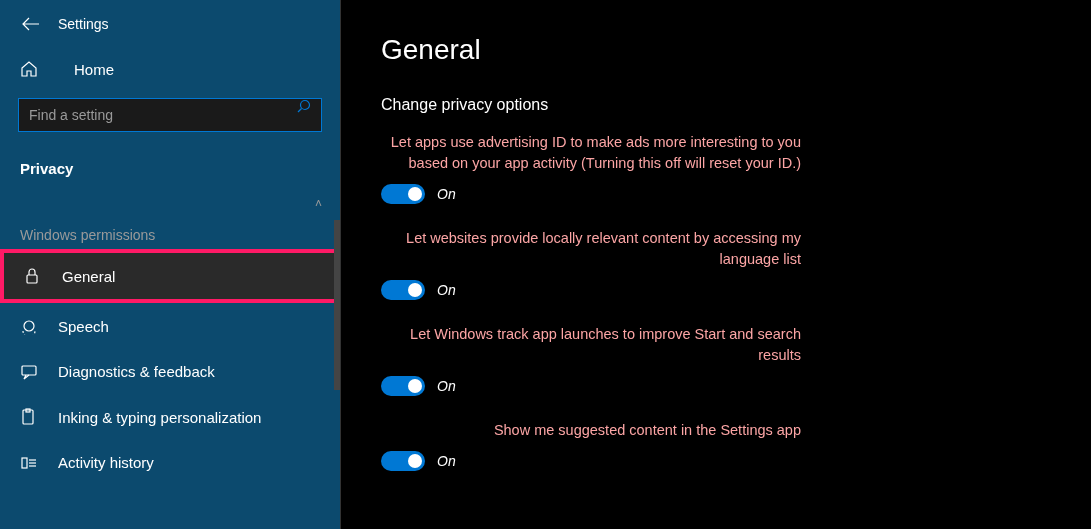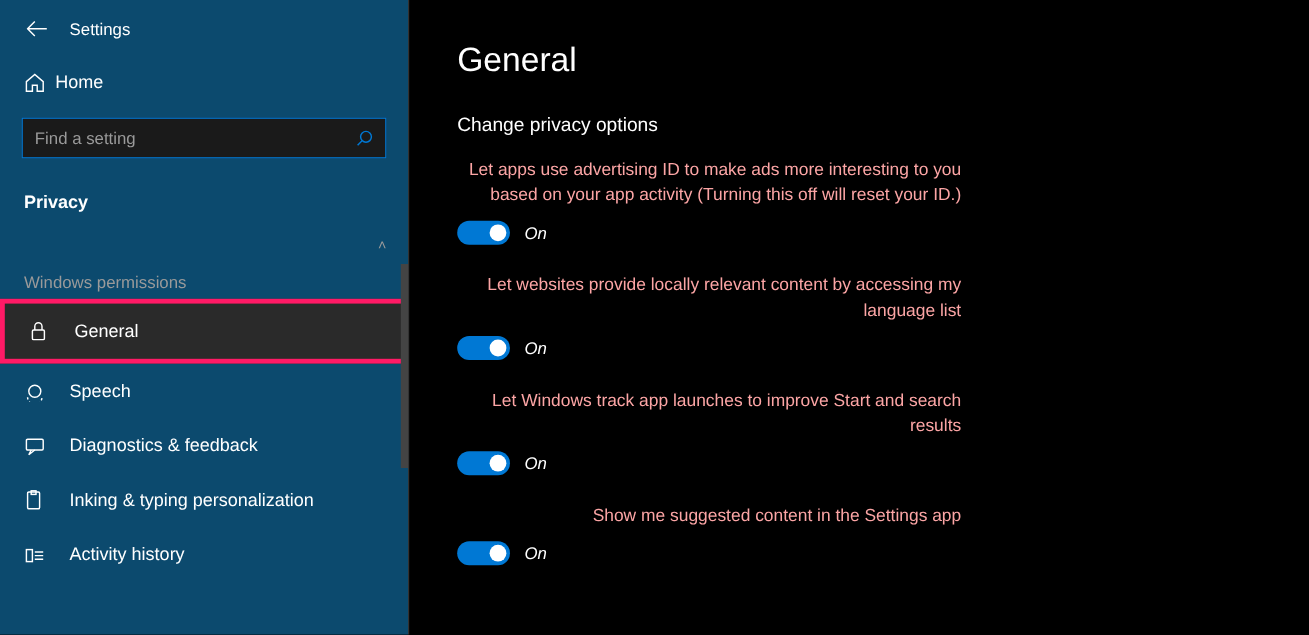--- a/index.html
+++ b/index.html
@@ -30,33 +30,32 @@
       font-size: 18px;
       line-height: 1;
       cursor: pointer;
     }
     .app-title {
       font-size: 14px;
       font-weight: 400;
     }
     .home-row {
       display: flex;
-      align-items: flex-start;
-      gap: 6px;
+      align-items: center;
+      gap: 34px;
       padding: 12px 20px 10px 20px;
       cursor: pointer;
     }
     .home-row .icon { width: 20px; text-align: center; }
     .home-label { font-size: 15px; }
     .search-box {
       margin: 10px 18px 8px 18px;
       border: 1px solid #0078d4;
       height: 34px;
       display: flex;
-      align-items: center;
       padding: 0 10px;
       background: #1a1a1a;
     }
     .search-input {
       flex: 1;
       background: transparent;
       border: none;
       outline: none;
       color: #fff;
       font-size: 14px;

